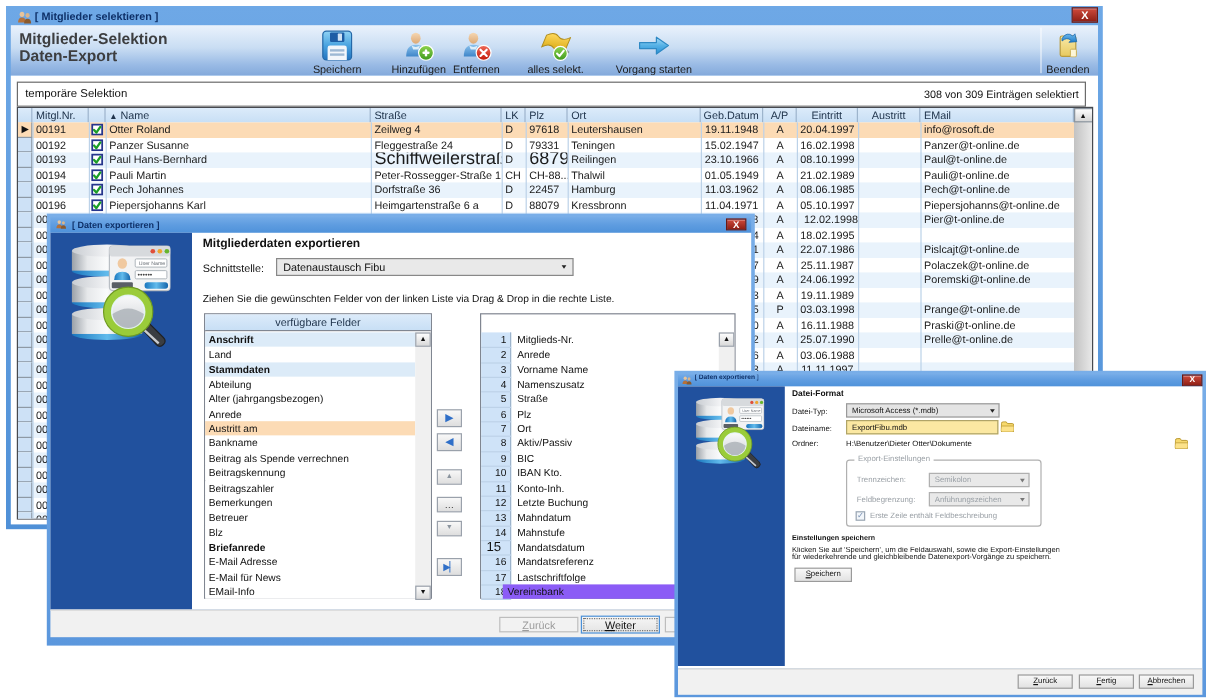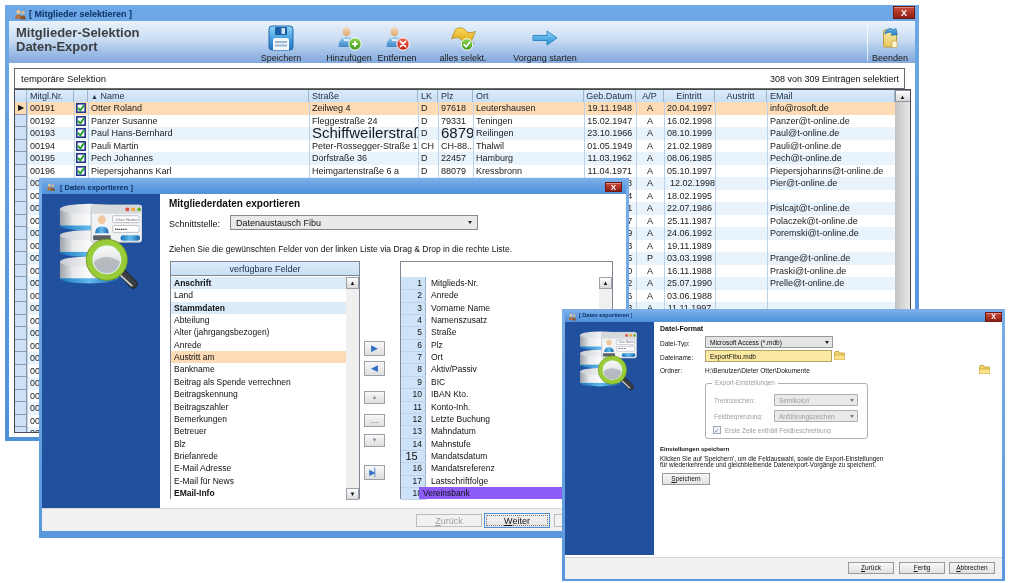--- a/index.html
+++ b/index.html
@@ -556,24 +556,24 @@
 <div class="abs nw" style="left:0;top:64.40px;width:175px;height:12.35px;background:#fff;font-size:8.5px;font-weight:normal;color:#111;line-height:12.3px;padding-left:3px">Alter (jahrgangsbezogen)</div>
 <div class="abs nw" style="left:0;top:76.75px;width:175px;height:12.35px;background:#fff;font-size:8.5px;font-weight:normal;color:#111;line-height:12.3px;padding-left:3px">Anrede</div>
 <div class="abs nw" style="left:0;top:89.10px;width:175px;height:12.35px;background:#fcdbb5;font-size:8.5px;font-weight:normal;color:#111;line-height:12.3px;padding-left:3px">Austritt am</div>
 <div class="abs nw" style="left:0;top:101.45px;width:175px;height:12.35px;background:#fff;font-size:8.5px;font-weight:normal;color:#111;line-height:12.3px;padding-left:3px">Bankname</div>
 <div class="abs nw" style="left:0;top:113.80px;width:175px;height:12.35px;background:#fff;font-size:8.5px;font-weight:normal;color:#111;line-height:12.3px;padding-left:3px">Beitrag als Spende verrechnen</div>
 <div class="abs nw" style="left:0;top:126.15px;width:175px;height:12.35px;background:#fff;font-size:8.5px;font-weight:normal;color:#111;line-height:12.3px;padding-left:3px">Beitragskennung</div>
 <div class="abs nw" style="left:0;top:138.50px;width:175px;height:12.35px;background:#fff;font-size:8.5px;font-weight:normal;color:#111;line-height:12.3px;padding-left:3px">Beitragszahler</div>
 <div class="abs nw" style="left:0;top:150.85px;width:175px;height:12.35px;background:#fff;font-size:8.5px;font-weight:normal;color:#111;line-height:12.3px;padding-left:3px">Bemerkungen</div>
 <div class="abs nw" style="left:0;top:163.20px;width:175px;height:12.35px;background:#fff;font-size:8.5px;font-weight:normal;color:#111;line-height:12.3px;padding-left:3px">Betreuer</div>
 <div class="abs nw" style="left:0;top:175.55px;width:175px;height:12.35px;background:#fff;font-size:8.5px;font-weight:normal;color:#111;line-height:12.3px;padding-left:3px">Blz</div>
-<div class="abs nw" style="left:0;top:187.90px;width:175px;height:12.35px;background:#fff;font-size:8.5px;font-weight:normal;color:#111;line-height:12.3px;padding-left:3px">Briefanrede</div>
+<div class="abs nw" style="left:0;top:187.90px;width:175px;height:12.35px;background:#fff;font-size:8.5px;font-weight:bold;color:#111;line-height:12.3px;padding-left:3px">Briefanrede</div>
 <div class="abs nw" style="left:0;top:200.25px;width:175px;height:12.35px;background:#fff;font-size:8.5px;font-weight:normal;color:#111;line-height:12.3px;padding-left:3px">E-Mail Adresse</div>
 <div class="abs nw" style="left:0;top:212.60px;width:175px;height:12.35px;background:#fff;font-size:8.5px;font-weight:normal;color:#111;line-height:12.3px;padding-left:3px">E-Mail für News</div>
-<div class="abs nw" style="left:0;top:224.95px;width:175px;height:12.35px;background:#fff;font-size:8.5px;font-weight:bold;color:#111;line-height:12.3px;padding-left:3px">EMail-Info</div>
+<div class="abs nw" style="left:0;top:224.95px;width:175px;height:12.35px;background:#fff;font-size:8.5px;font-weight:normal;color:#111;line-height:12.3px;padding-left:3px">EMail-Info</div>
 <div class="abs" style="left:175px;top:15px;width:13px;height:222px;background:#f0f0f0"></div>
 <div class="abs" style="left:175px;top:15px;width:13px;height:12px;background:linear-gradient(#fdfdfd,#d9d9d9);border:1px solid #9aa1ab;font-size:6px;text-align:center;line-height:11px;color:#111">▲</div>
 <div class="abs" style="left:175px;top:226px;width:13px;height:12px;background:linear-gradient(#fdfdfd,#d9d9d9);border:1px solid #9aa1ab;font-size:6px;text-align:center;line-height:11px;color:#111">▼</div>
 </div>
 <div class="abs" style="left:322px;top:147px;width:21px;height:15px;background:linear-gradient(#f8f8f8,#dedede);border:1px solid #9aa1ab;text-align:center;line-height:13px;font-size:9px"><span style="color:#2f6fc8">▶</span></div>
 <div class="abs" style="left:322px;top:167px;width:21px;height:15px;background:linear-gradient(#f8f8f8,#dedede);border:1px solid #9aa1ab;text-align:center;line-height:13px;font-size:9px"><span style="color:#2f6fc8">◀</span></div>
 <div class="abs" style="left:322px;top:197px;width:21px;height:13px;background:linear-gradient(#f8f8f8,#dedede);border:1px solid #9aa1ab;text-align:center;line-height:11px;font-size:6px"><span style="color:#8a949e">▲</span></div>
 <div class="abs" style="left:322px;top:220px;width:21px;height:13px;background:linear-gradient(#f8f8f8,#dedede);border:1px solid #9aa1ab;text-align:center;line-height:11px;font-size:8px"><span style="color:#333">…</span></div>
 <div class="abs" style="left:322px;top:240px;width:21px;height:13px;background:linear-gradient(#f8f8f8,#dedede);border:1px solid #9aa1ab;text-align:center;line-height:11px;font-size:6px"><span style="color:#8a949e">▼</span></div>
 <div class="abs" style="left:322px;top:271px;width:21px;height:15px;background:linear-gradient(#f8f8f8,#dedede);border:1px solid #9aa1ab;text-align:center;line-height:13px;font-size:8px"><span style="color:#2f6fc8;letter-spacing:-1px">▶▏</span></div>

